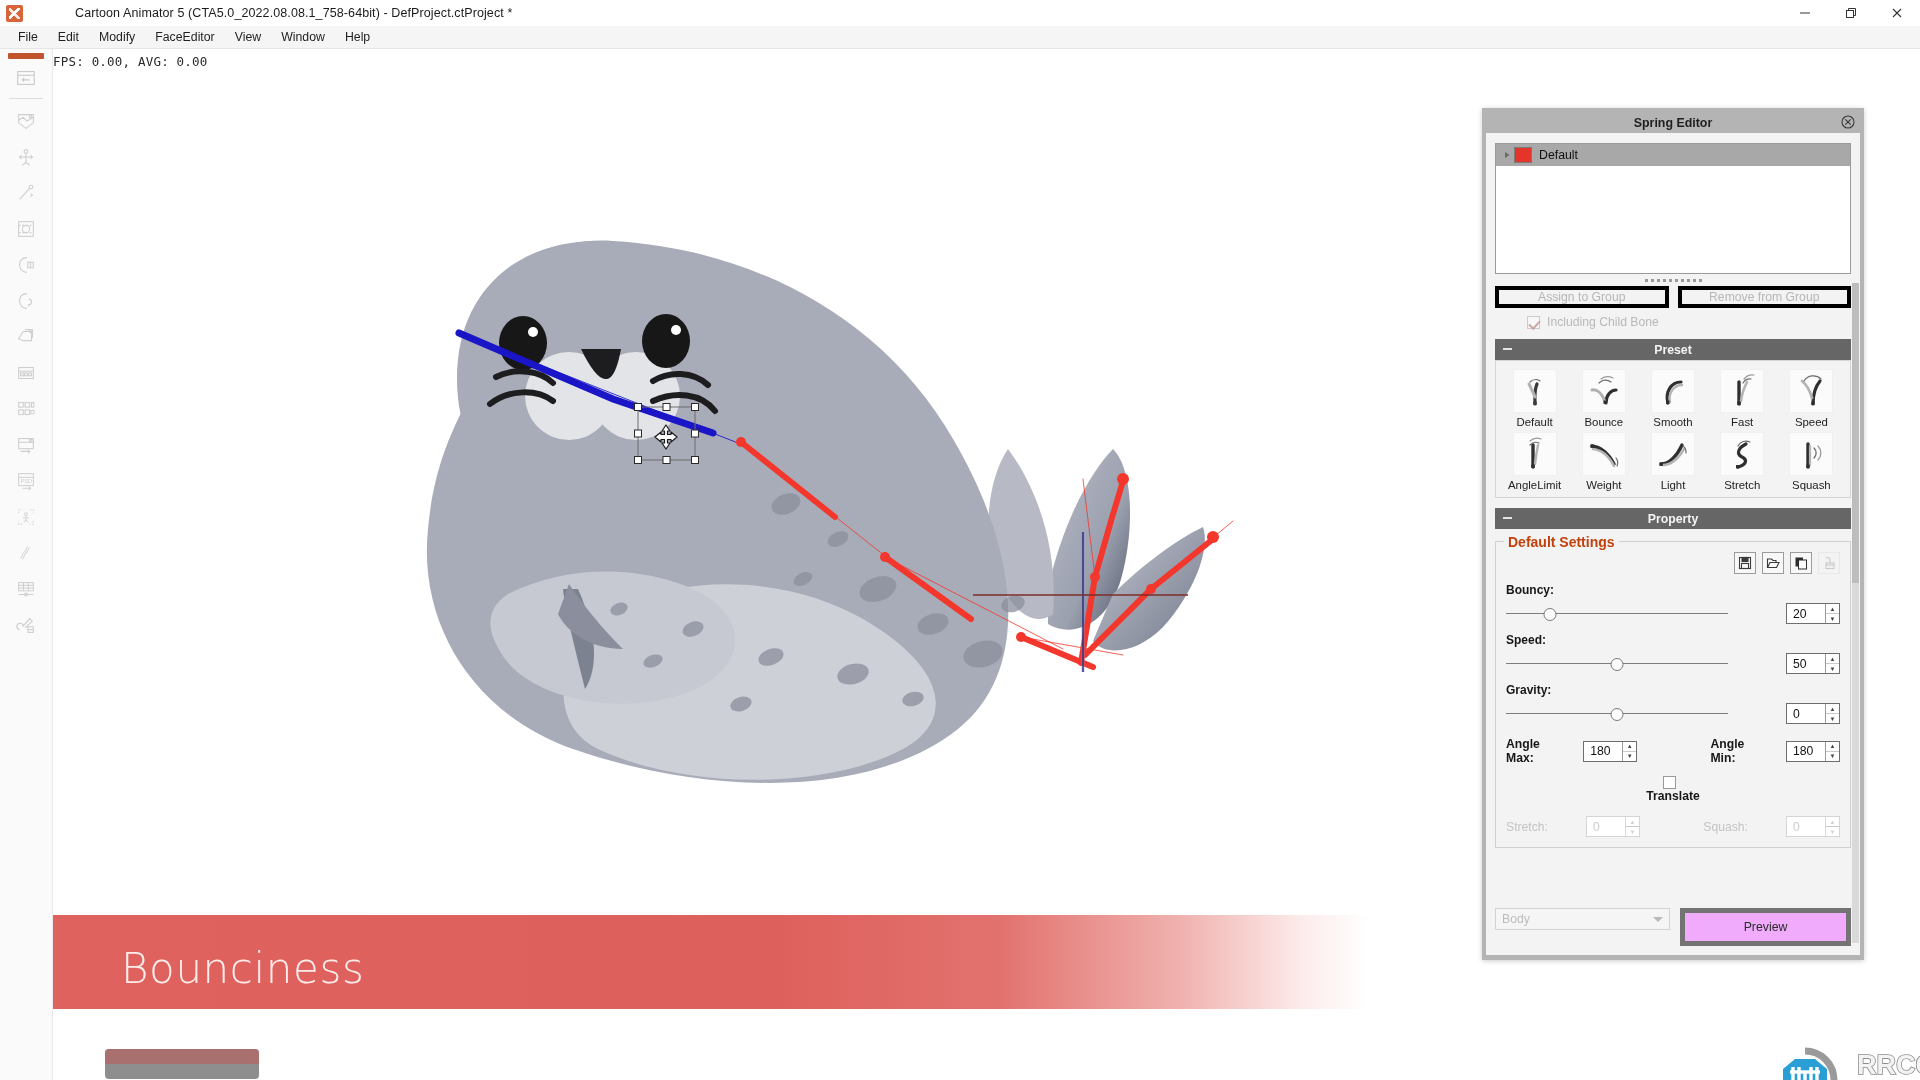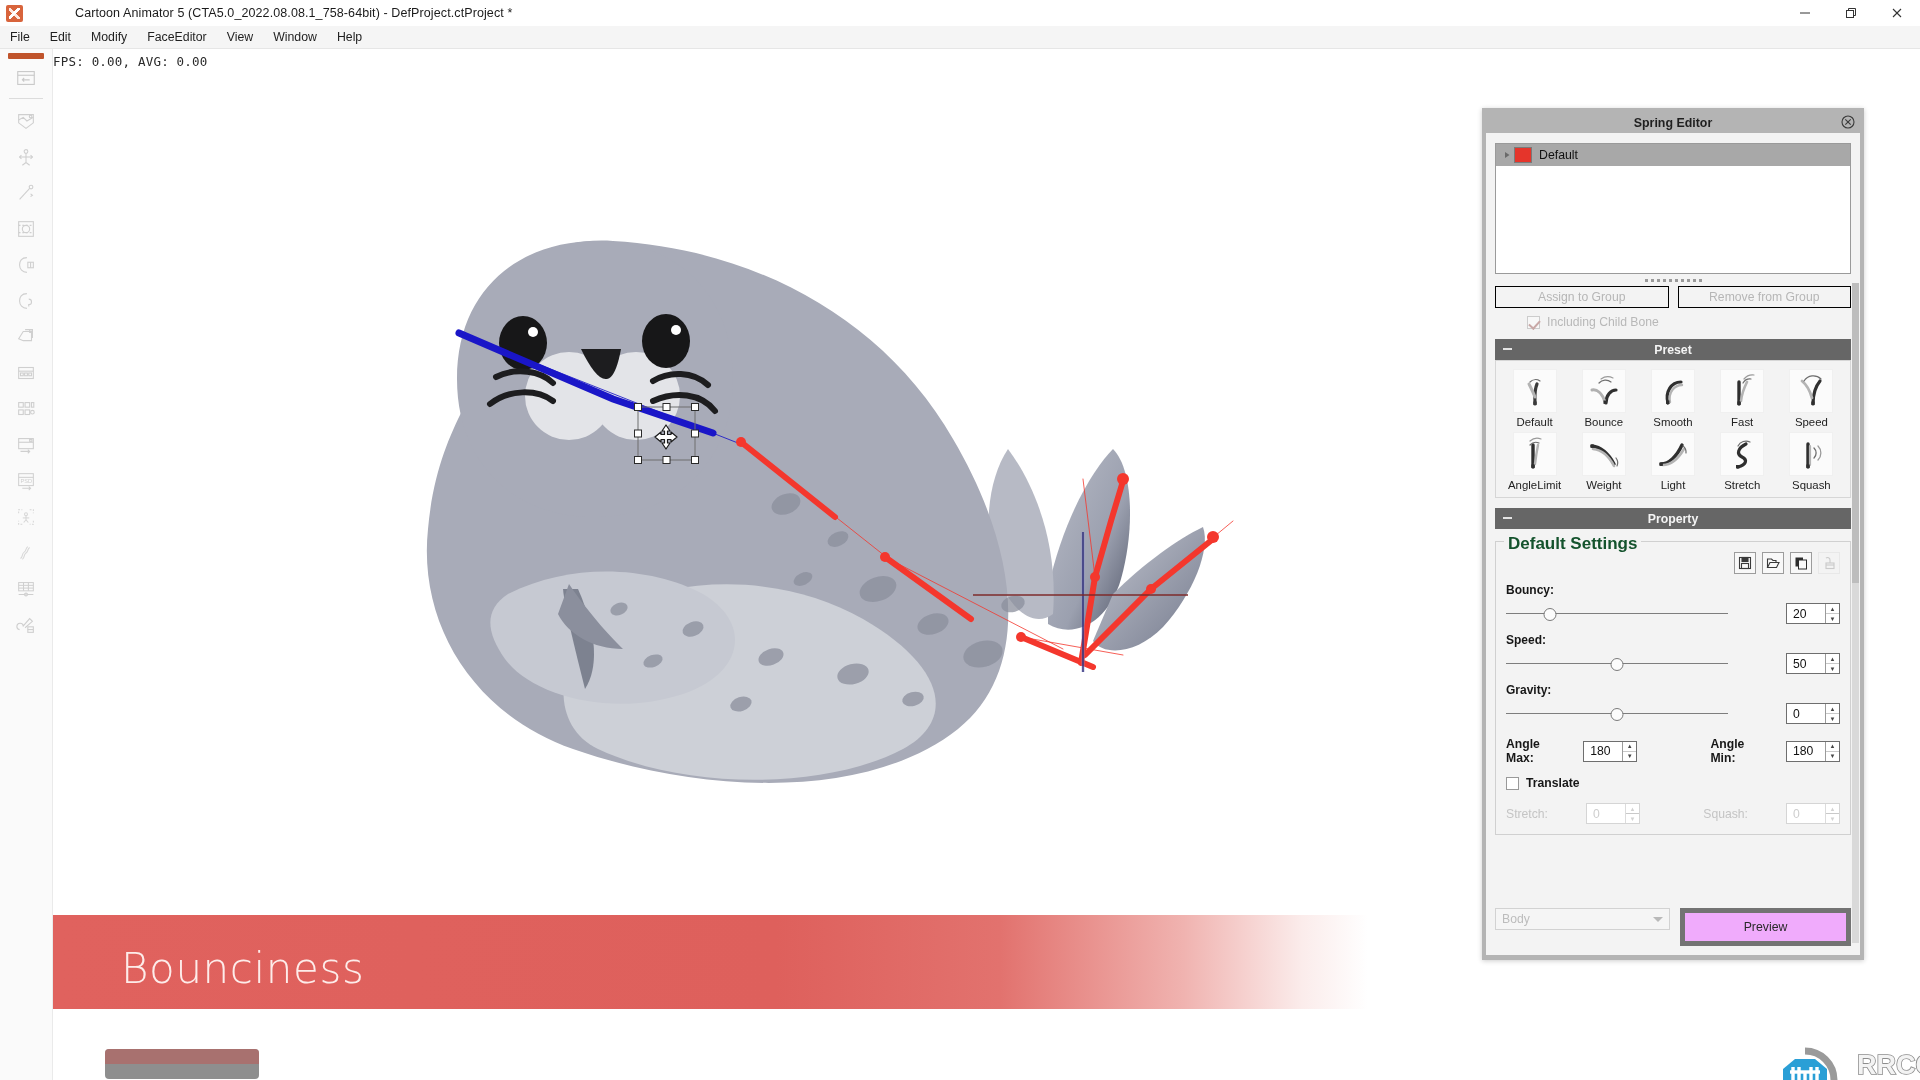--- a/index.html
+++ b/index.html
@@ -32,21 +32,21 @@
   }
   .winctrls { position: absolute; right: 0; top: 0; height: 26px; display: flex; }
   .winbtn {
     width: 46px; height: 26px; display: flex; align-items: center; justify-content: center;
     color: #333; font-size: 13px; line-height: 1;
   }
 
   
   .menubar {
     position: absolute; left: 0; top: 26px; width: 1920px; height: 23px;
-    background: #f5f5f5; display: flex; align-items: center; padding-left: 0;
+    background: #f5f5f5; display: flex; align-items: center; padding-left: 8px;
     border-bottom: 1px solid #e6e6e6;
   }
   .menu-item {
     font-size: 12.3px; color: #1f1f1f; padding: 3px 10px; white-space: nowrap;
   }
 
   
   .lefttoolbar {
     position: absolute; left: 0; top: 49px; width: 53px; height: 1031px;
     background: #fafafa; border-right: 1px solid #eaeaea;
@@ -133,21 +133,21 @@
   }
   .tw-label { font-size: 12.3px; color: #111; }
 
   .dotsep {
     height: 12px; display: flex; align-items: center; justify-content: center; gap: 3px;
   }
   .dotsep i { width: 3px; height: 3px; background: #9a9a9a; display: block; }
 
   .grp-row { display: flex; gap: 9px; }
   .btn-flat {
-    flex: 1; height: 22px; border: 1px solid #000000; background: #f3f3f3;
+    flex: 1; height: 22px; border: 4px solid #000000; background: #f3f3f3;
     color: #b6b6b6; font-size: 12.2px; display: flex; align-items: center; justify-content: center;
   }
   .chk-row { display: flex; align-items: center; margin-top: 7px; padding-left: 32px; }
   .chk {
     width: 13px; height: 13px; border: 1px solid #cccccc; background: #f7f7f7;
     margin-right: 7px; position: relative;
   }
   .chk.checked::after {
     content: ""; position: absolute; left: 3px; top: 1px; width: 5px; height: 9px;
     border: solid #c8a8a6; border-width: 0 2px 2px 0; transform: rotate(42deg);
@@ -174,21 +174,21 @@
     width: 44px; height: 44px; background: #fbfbfb; border: 1px solid #f0f0f0;
     display: flex; align-items: center; justify-content: center;
   }
   .preset-name { font-size: 11.4px; color: #222; margin-top: 3px; white-space: nowrap; }
 
   .prop-fieldset {
     border: 1px solid #d0d0d0; margin-top: 12px; padding: 6px 10px 10px 10px; position: relative;
   }
   .fs-legend {
     position: absolute; top: -8px; left: 8px; background: #f3f3f3; padding: 0 4px;
-    font-size: 17px; font-weight: bold; color: #14532d;
+    font-size: 14px; font-weight: bold; color: #c2410c;
   }
   .icon-row { display: flex; justify-content: flex-end; gap: 6px; margin-top: 4px; }
   .icon-btn {
     width: 22px; height: 22px; border: 1px solid #9c9c9c; background: #f8f8f8;
     display: flex; align-items: center; justify-content: center;
   }
   .icon-btn.disabled { border-color: #dcdcdc; background: #f3f3f3; opacity: .45; }
 
   .prop-label { font-size: 12px; font-weight: bold; color: #171717; margin-top: 9px; }
   .slider-row { display: flex; align-items: center; margin-top: 6px; gap: 46px; }
@@ -221,21 +221,21 @@
   .spin.disabled { border-color: #d5d5d5; }
   .spin.disabled .val { color: #cecece; }
   .spin.disabled .arrows { border-left-color: #dcdcdc; }
   .spin.disabled .arrows i { color: #d2d2d2; }
 
   .angle-row { display: flex; align-items: center; margin-top: 13px; gap: 30px; }
   .angle-row .lbl { font-size: 12.2px; font-weight: bold; color: #171717; margin-right: 8px; }
   .angle-row .lbl.dim { color: #c4c4c4; font-weight: normal; }
   .angle-gap { width: 22px; }
 
-  .translate-row { display: flex; align-items: center; margin-top: 11px; }
+  .translate-row { display: flex; align-items: center; margin-top: 11px; flex-direction: column; }
   .chk2 { width: 13px; height: 13px; border: 1px solid #999; background: #fff; margin-right: 7px; }
   .translate-lbl { font-size: 12.2px; font-weight: bold; color: #171717; }
 
   .footer-row {
     display: flex; gap: 10px; position: absolute; left: 9px; right: 9px; bottom: 9px;
   }
   .combo {
     flex: 1; height: 22px; border: 1px solid #d2d2d2; background: #f5f5f5;
     display: flex; align-items: center; padding: 0 6px; font-size: 12.2px; color: #bcbcbc;
     justify-content: space-between;

